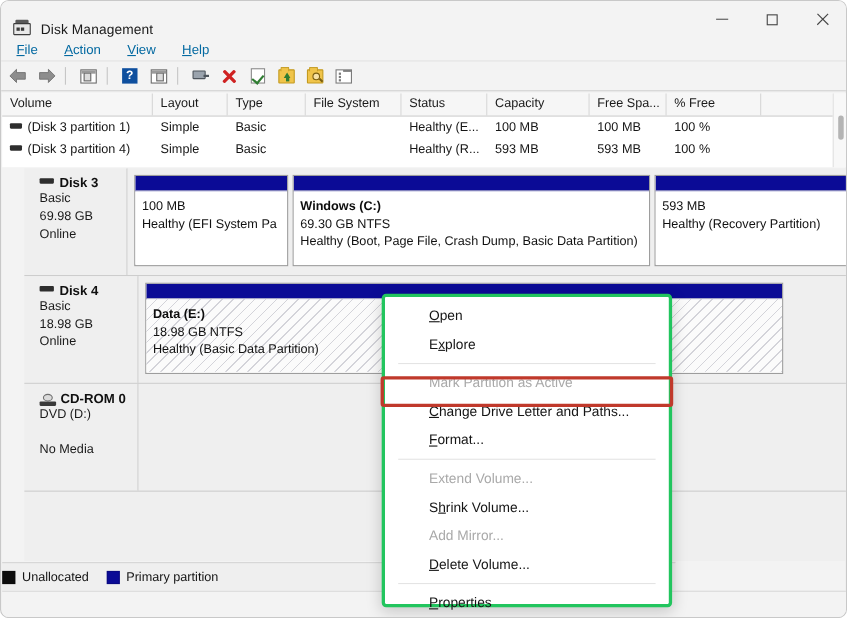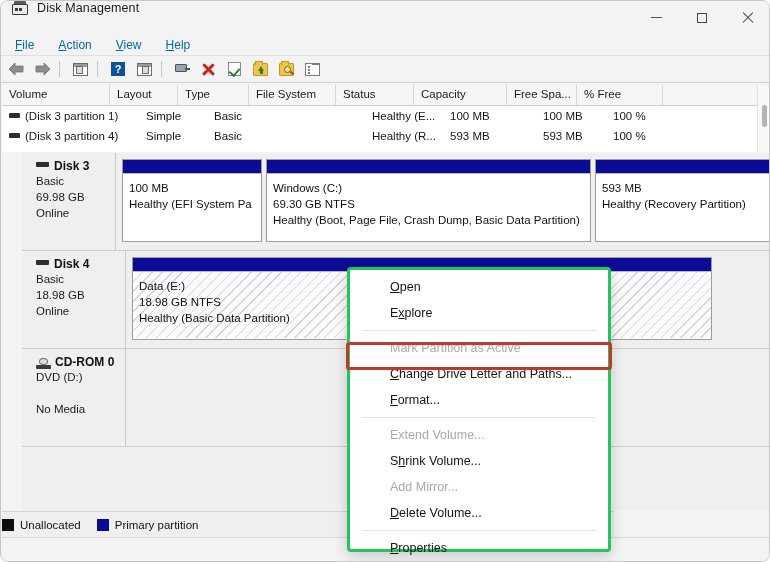--- a/index.html
+++ b/index.html
@@ -16,21 +16,21 @@
     border: 1px solid #c8c8c8;
     border-radius: 8px;
     overflow: hidden;
   }
 
   
   #titlebar {
     position: absolute; top: 0; left: 0;
     width: 770px; height: 33px;
     background: #f3f3f3;
-    display: flex; align-items: flex-start;
+    display: flex; align-items: flex-end;
   }
   #title-icon {
     width: 16px; height: 16px;
     margin-left: 11px; margin-right: 9px;
     position: relative;
   }
   .ti-body {
     position: absolute; left: 0; top: 3px;
     width: 16px; height: 11px;
     background: #e9e9e9;
@@ -257,21 +257,21 @@
     white-space: nowrap;
   }
   .part-body.hatch {
     background-color: #fbfbfb;
     background-image: repeating-linear-gradient(
       -45deg,
       rgba(120,120,140,0.30) 0px, rgba(120,120,140,0.30) 1px,
       rgba(0,0,0,0) 1px, rgba(0,0,0,0) 7px
     );
   }
-  .part-label { font-weight: normal; color: #0d0d0d; }
+  .part-label { font-weight: bold; color: #0d0d0d; }
   .disk-sep {
     position: absolute; left: 0; width: 768px; height: 1px;
     background: #cdcdcd;
   }
 
   
   #legend {
     position: absolute; left: 1px; bottom: 24px;
     width: 612px; height: 26px;
     display: flex; align-items: center;
@@ -410,21 +410,21 @@
           <b></b>
           <i></i>
           <i></i>
           <i></i>
         </span>
     </div>
   </div>
 
   <div id="vol-panel">
     <div id="vol-header">
-      <div class="vh" style="width:108px">Volume</div>
+      <div class="vh" style="width:137px">Volume</div>
       <div class="vh" style="width:68px">Layout</div>
       <div class="vh" style="width:71px">Type</div>
       <div class="vh" style="width:87px">File System</div>
       <div class="vh" style="width:78px">Status</div>
       <div class="vh" style="width:93px">Capacity</div>
       <div class="vh" style="width:70px">Free Spa...</div>
       <div class="vh" style="width:86px">% Free</div>
       <div class="vh" style="width:65px;border-right:none"></div>
     </div>
     <div id="vol-rows">

